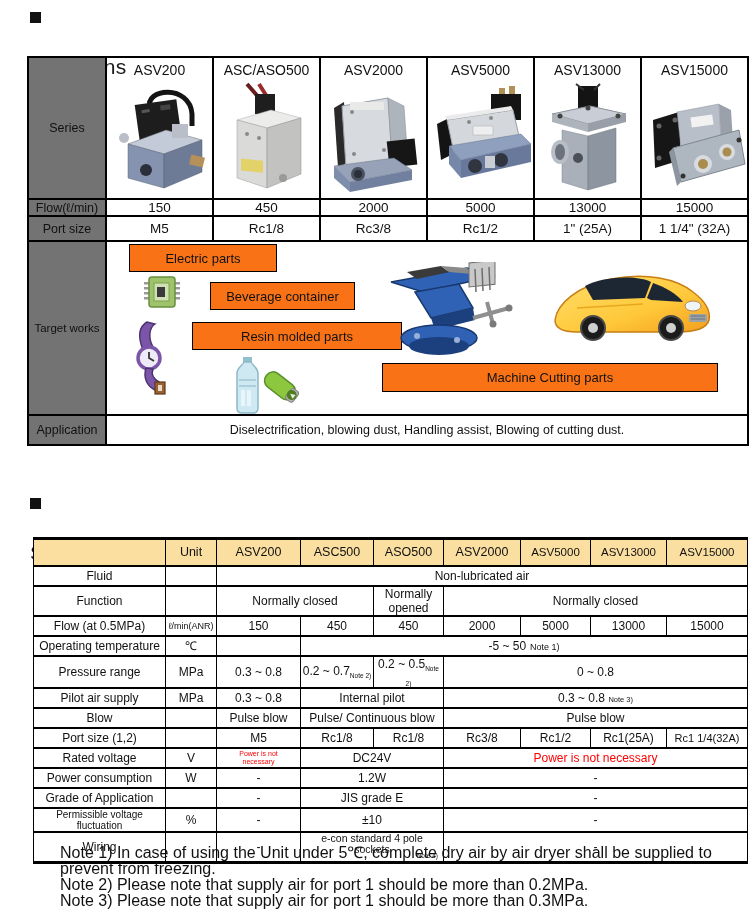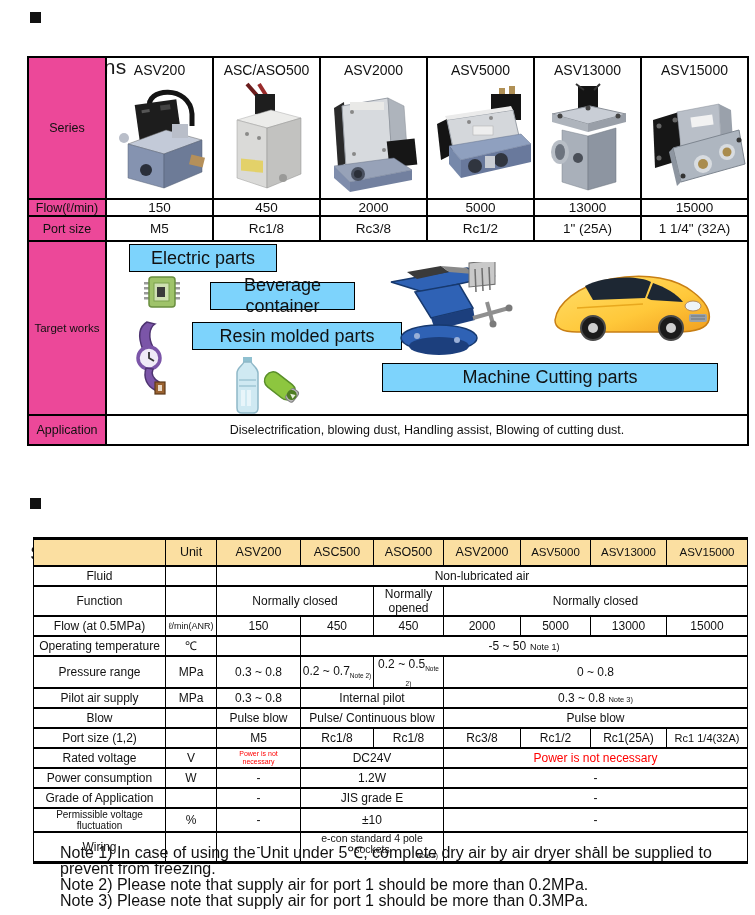--- a/index.html
+++ b/index.html
@@ -6,28 +6,28 @@
   #page{position:relative;width:755px;height:915px;background:#fff;overflow:hidden;
         font-family:"Liberation Sans",sans-serif;color:#111;}
   .sec-title{position:absolute;display:flex;align-items:flex-start;gap:32px;flex-direction:column;}
   .sq{width:11px;height:11px;background:#111;}
   .sec-title .t{font-size:21px;color:#1a1a1a;letter-spacing:0.5px;}
 
   
   table{border-collapse:collapse;table-layout:fixed;}
   .vtable{position:absolute;left:27px;top:56px;width:721px;border:2px solid #000;}
   .vtable td{border:2px solid #000;text-align:center;vertical-align:middle;padding:0;}
-  .lab{background:#ec4899;font-size:12.5px;margin-left:8px;}
+  .lab{background:#737373;font-size:12.5px;margin-left:8px;}
   .vtable .series-cell{vertical-align:top;}
   .series-name{font-size:14px;padding-top:4px;height:20px;}
   .pimg{display:block;margin:0 auto;}
   .vnum{font-size:13.5px;}
   .tw-cell{position:relative;height:172px;}
-  .tw-box{position:absolute;background:#7dd3fc;border:1.5px solid #000;display:flex;
-          align-items:center;justify-content:center;font-size:18px;}
+  .tw-box{position:absolute;background:#f97316;border:1.5px solid #000;display:flex;
+          align-items:center;justify-content:center;font-size:13px;}
   .app-cell{text-align:left;padding-left:25px;font-size:12.5px;}
 
   
   .stable{position:absolute;left:33px;top:537px;width:714px;border:1px solid #000;
           border-top:3px solid #000;border-bottom:3px solid #000;}
   .stable td{border-left:1px solid #000;border-right:1px solid #000;
              border-top:2px solid #000;border-bottom:1px solid #000;
              text-align:center;vertical-align:middle;padding:0 1px;font-size:12px;}
   .stable tr{height:20px;}
   .stable tr.shead{height:27px;}

